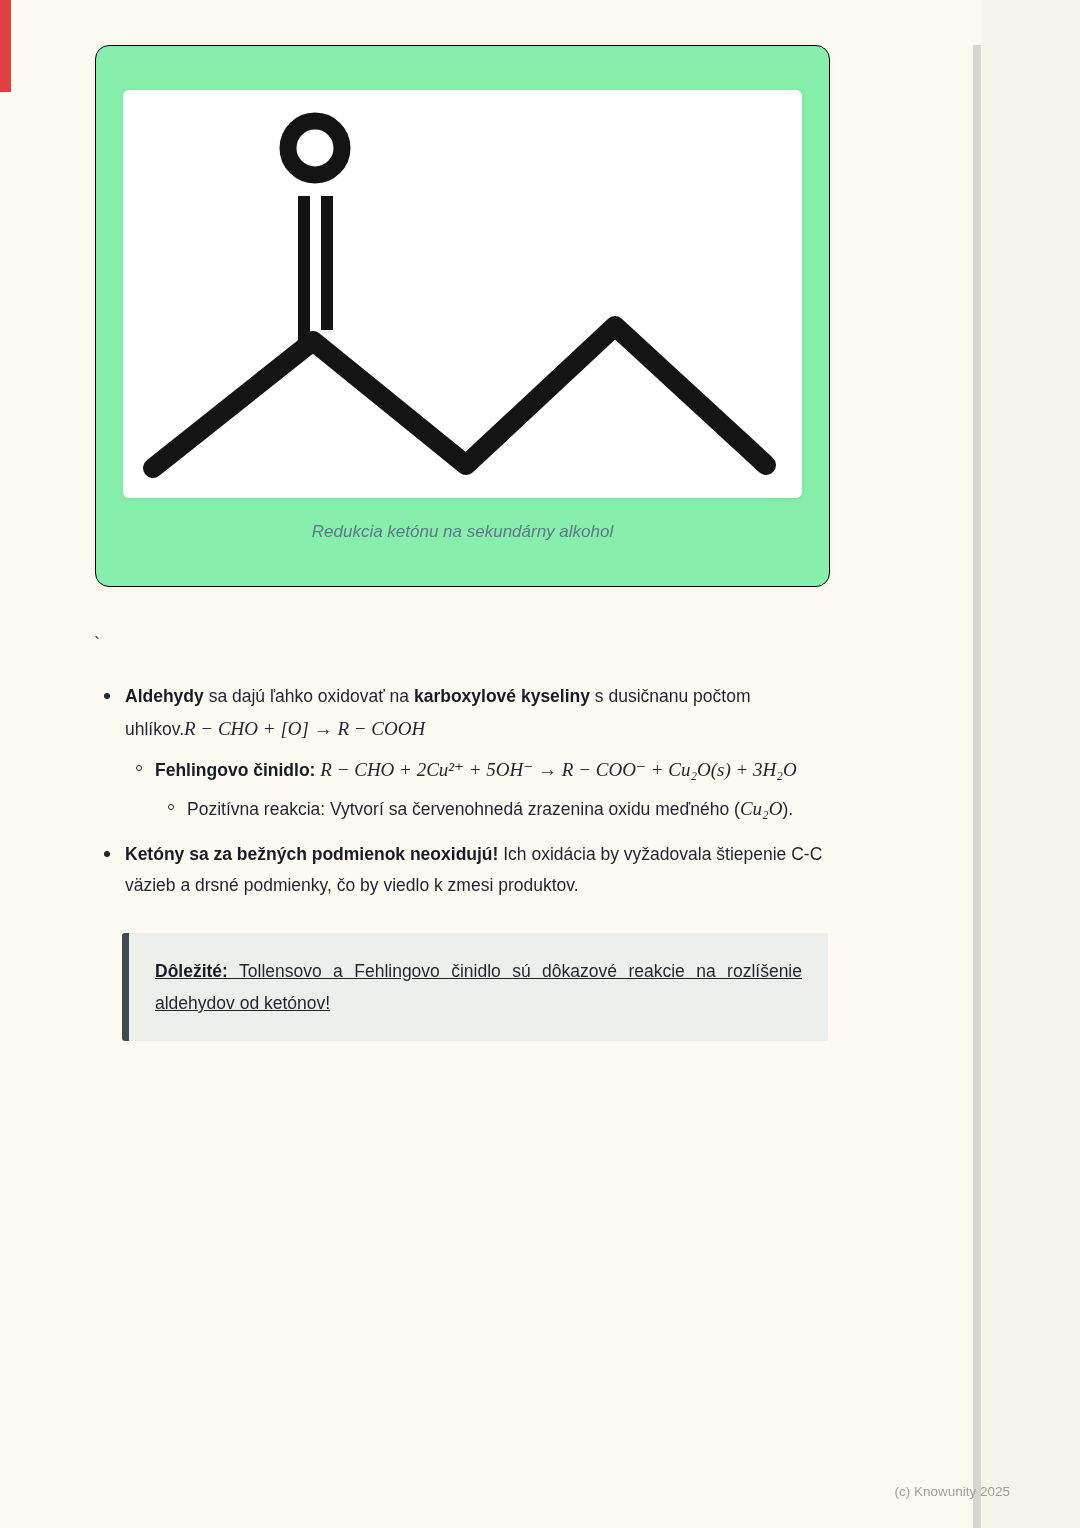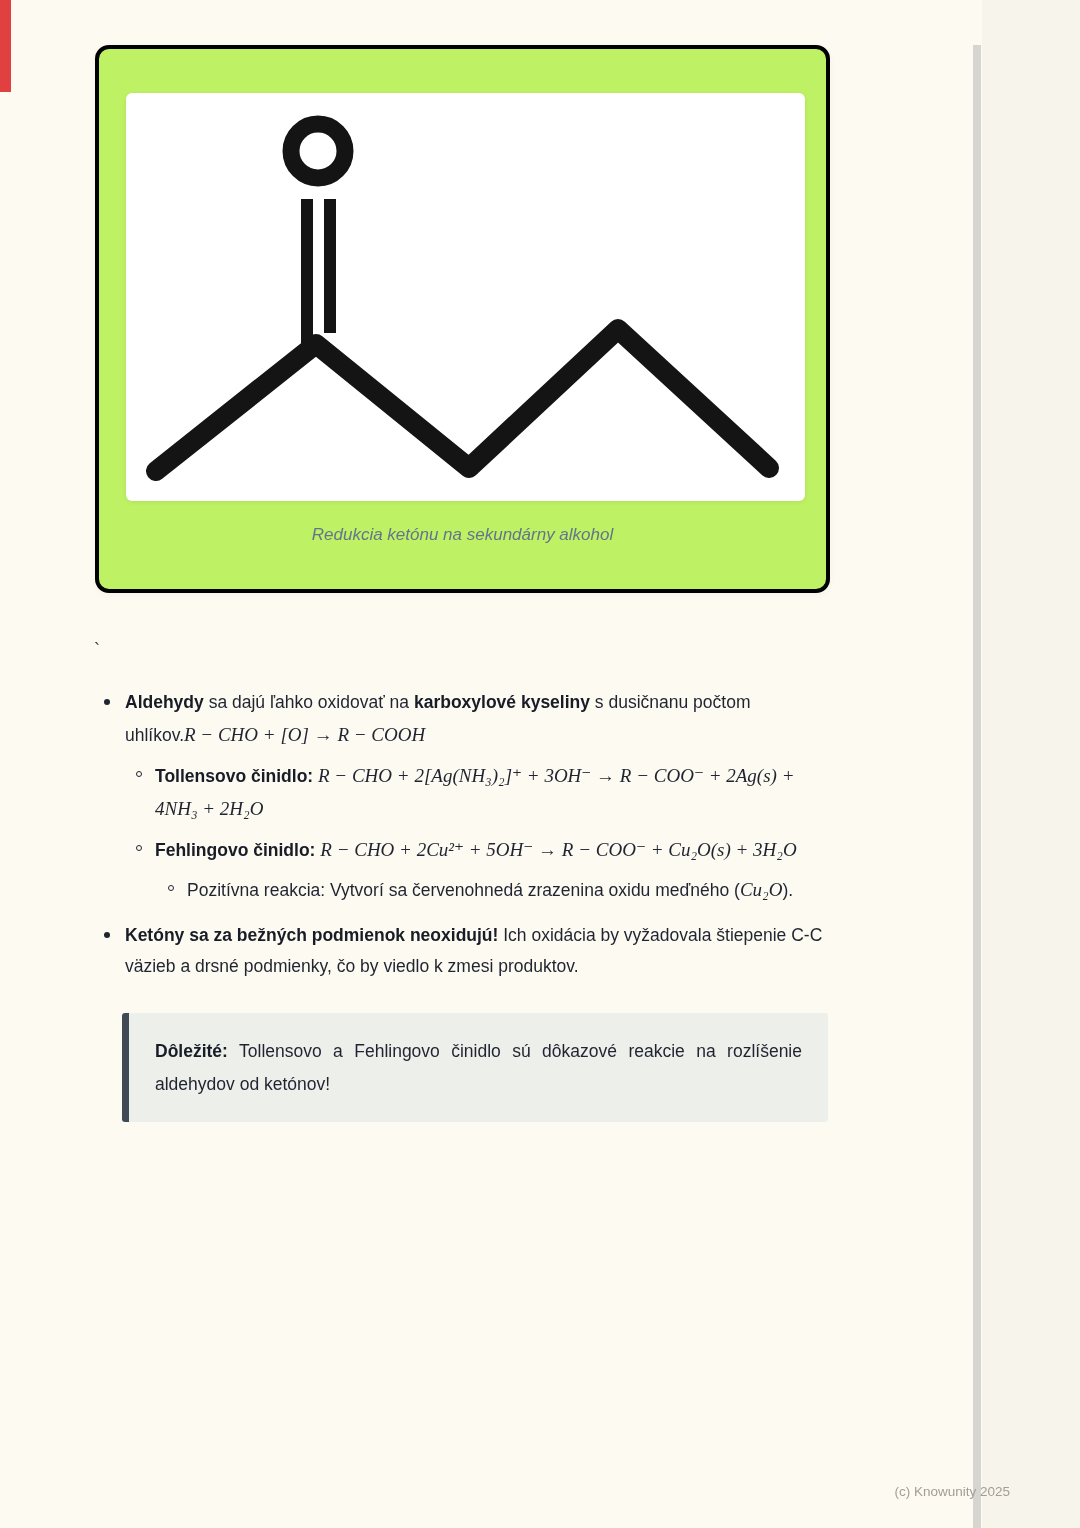--- a/index.html
+++ b/index.html
@@ -34,22 +34,22 @@
   .content {
     position: absolute;
     left: 92px; top: 0;
     width: 741px;
   }
   
   .card {
     margin-top: 45px;
     margin-left: 3px;
     width: 735px;
-    background: #bef264;
-    border: 4px solid #000000;
+    background: #86efac;
+    border: 1px solid #000000;
     border-radius: 14px;
     padding: 44px 27px 44px;
     box-shadow: 0 2px 8px rgba(0,0,0,0.04);
   }
   .img-box {
     width: 679px;
     height: 408px;
     background: #ffffff;
     border-radius: 6px;
     box-shadow: 0 1px 5px rgba(0,0,0,0.08);
@@ -107,20 +107,21 @@
   }
   
   .callout {
     margin-top: 32px;
     margin-left: 30px;
     width: 706px;
     background: #edefeb;
     border-left: 7px solid #3f4a54;
     border-radius: 3px;
     padding: 22px 26px;
+    text-decoration: underline;
   }
   .callout .txt {
     font-size: 17.5px;
     line-height: 1.85;
     text-align: justify;
   }
   .copyright {
     position: absolute;
     top: 1484px;
     right: 70px;
@@ -156,24 +157,20 @@
 
 
     <div class="list">
 
       <div class="row lvl1">
         <span class="bullet disc"></span>
         <p class="txt"><b>Aldehydy</b><span> sa dajú ľahko oxidovať na </span><b>karboxylové kyseliny</b><span> s dusičnanu počtom uhlíkov.</span><span class="math">R − CHO + [O] → R − COOH</span></p>
       </div>
 
 
-      <div class="row lvl2">
-        <span class="bullet circ"></span>
-        <p class="txt"><b>Tollensovo činidlo: </b><span class="math">R − CHO + 2[Ag(NH₃)₂]⁺ + 3OH⁻ → R − COO⁻ + 2Ag(s) + 4NH₃ + 2H₂O</span></p>
-      </div>
 
 
       <div class="row lvl2 mt-lg">
         <span class="bullet circ"></span>
         <p class="txt"><b>Fehlingovo činidlo: </b><span class="math">R − CHO + 2Cu²⁺ + 5OH⁻ → R − COO⁻ + Cu₂O(s) + 3H₂O</span></p>
       </div>
 
       <div class="row lvl3">
         <span class="bullet circ"></span>
         <p class="txt"><span>Pozitívna reakcia: Vytvorí sa červenohnedá zrazenina oxidu meďného (</span><span class="math">Cu₂O</span><span>).</span></p>

